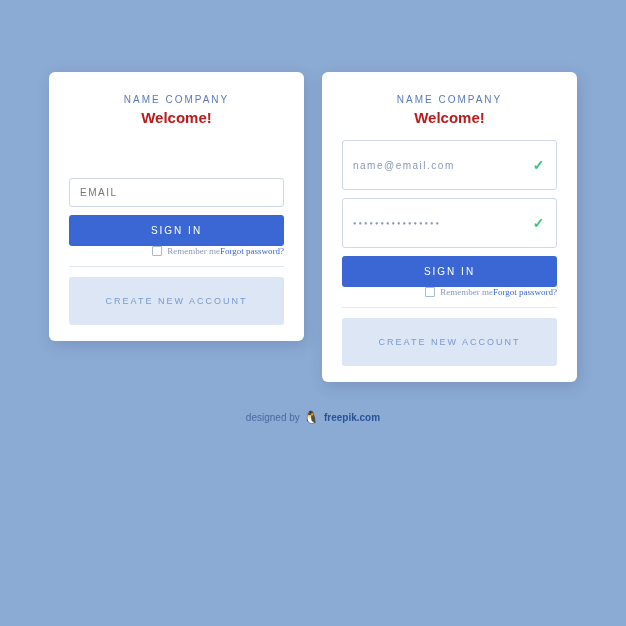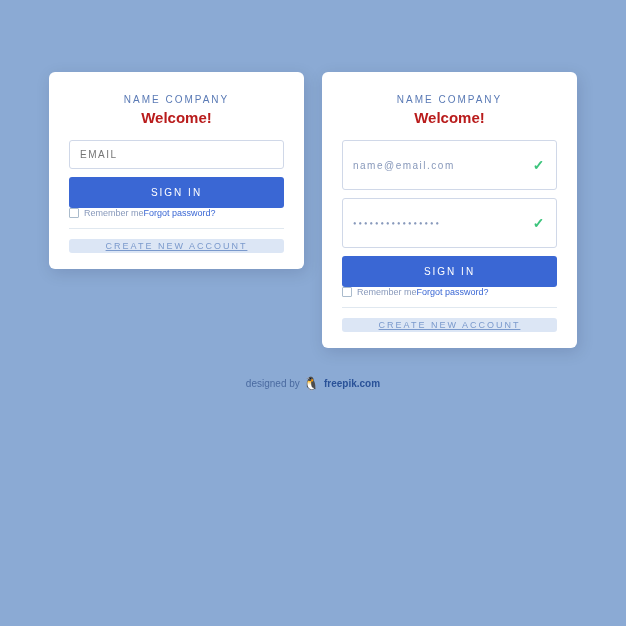--- a/index.html
+++ b/index.html
@@ -77,20 +77,21 @@
       font-size: 10px;
       letter-spacing: 1.5px;
       color: #8899bb;
       text-transform: uppercase;
       margin-bottom: 8px;
       outline: none;
       background: #fff;
       display: flex;
       align-items: center;
       position: relative;
+      margin-top: 38px;
     }
 
     .field-with-check {
       display: flex;
       align-items: center;
       width: 100%;
       border: 1px solid #d0d8e8;
       border-radius: 3px;
       padding: 16px 10px;
       font-size: 10px;
@@ -130,22 +131,23 @@
       letter-spacing: 2px;
       text-transform: uppercase;
       cursor: pointer;
       margin-bottom: 0;
     }
 
     .bottom-row {
       width: 100%;
       display: flex;
       align-items: center;
-      justify-content: flex-start;
+      justify-content: flex-end;
       margin-bottom: 10px;
+      font-family: Liberation Serif, serif;
     }
 
     .remember-me {
       display: flex;
       align-items: center;
       gap: 5px;
       font-size: 9px;
       color: #8899bb;
     }
 
@@ -170,26 +172,25 @@
       background: #e0e8f0;
       margin-bottom: 10px;
     }
 
     .create-account-btn {
       width: 100%;
       background: #dce6f5;
       color: #7a99cc;
       border: none;
       border-radius: 3px;
-      padding: 2px 0;
+      padding: 19px 0;
       font-size: 9px;
       letter-spacing: 2px;
       text-transform: uppercase;
       cursor: pointer;
-      text-decoration: underline;
     }
 
     .footer {
       margin-top: auto;
       padding-bottom: 18px;
       font-size: 10px;
       color: #4a6aa0;
       display: flex;
       align-items: center;
       gap: 4px;

